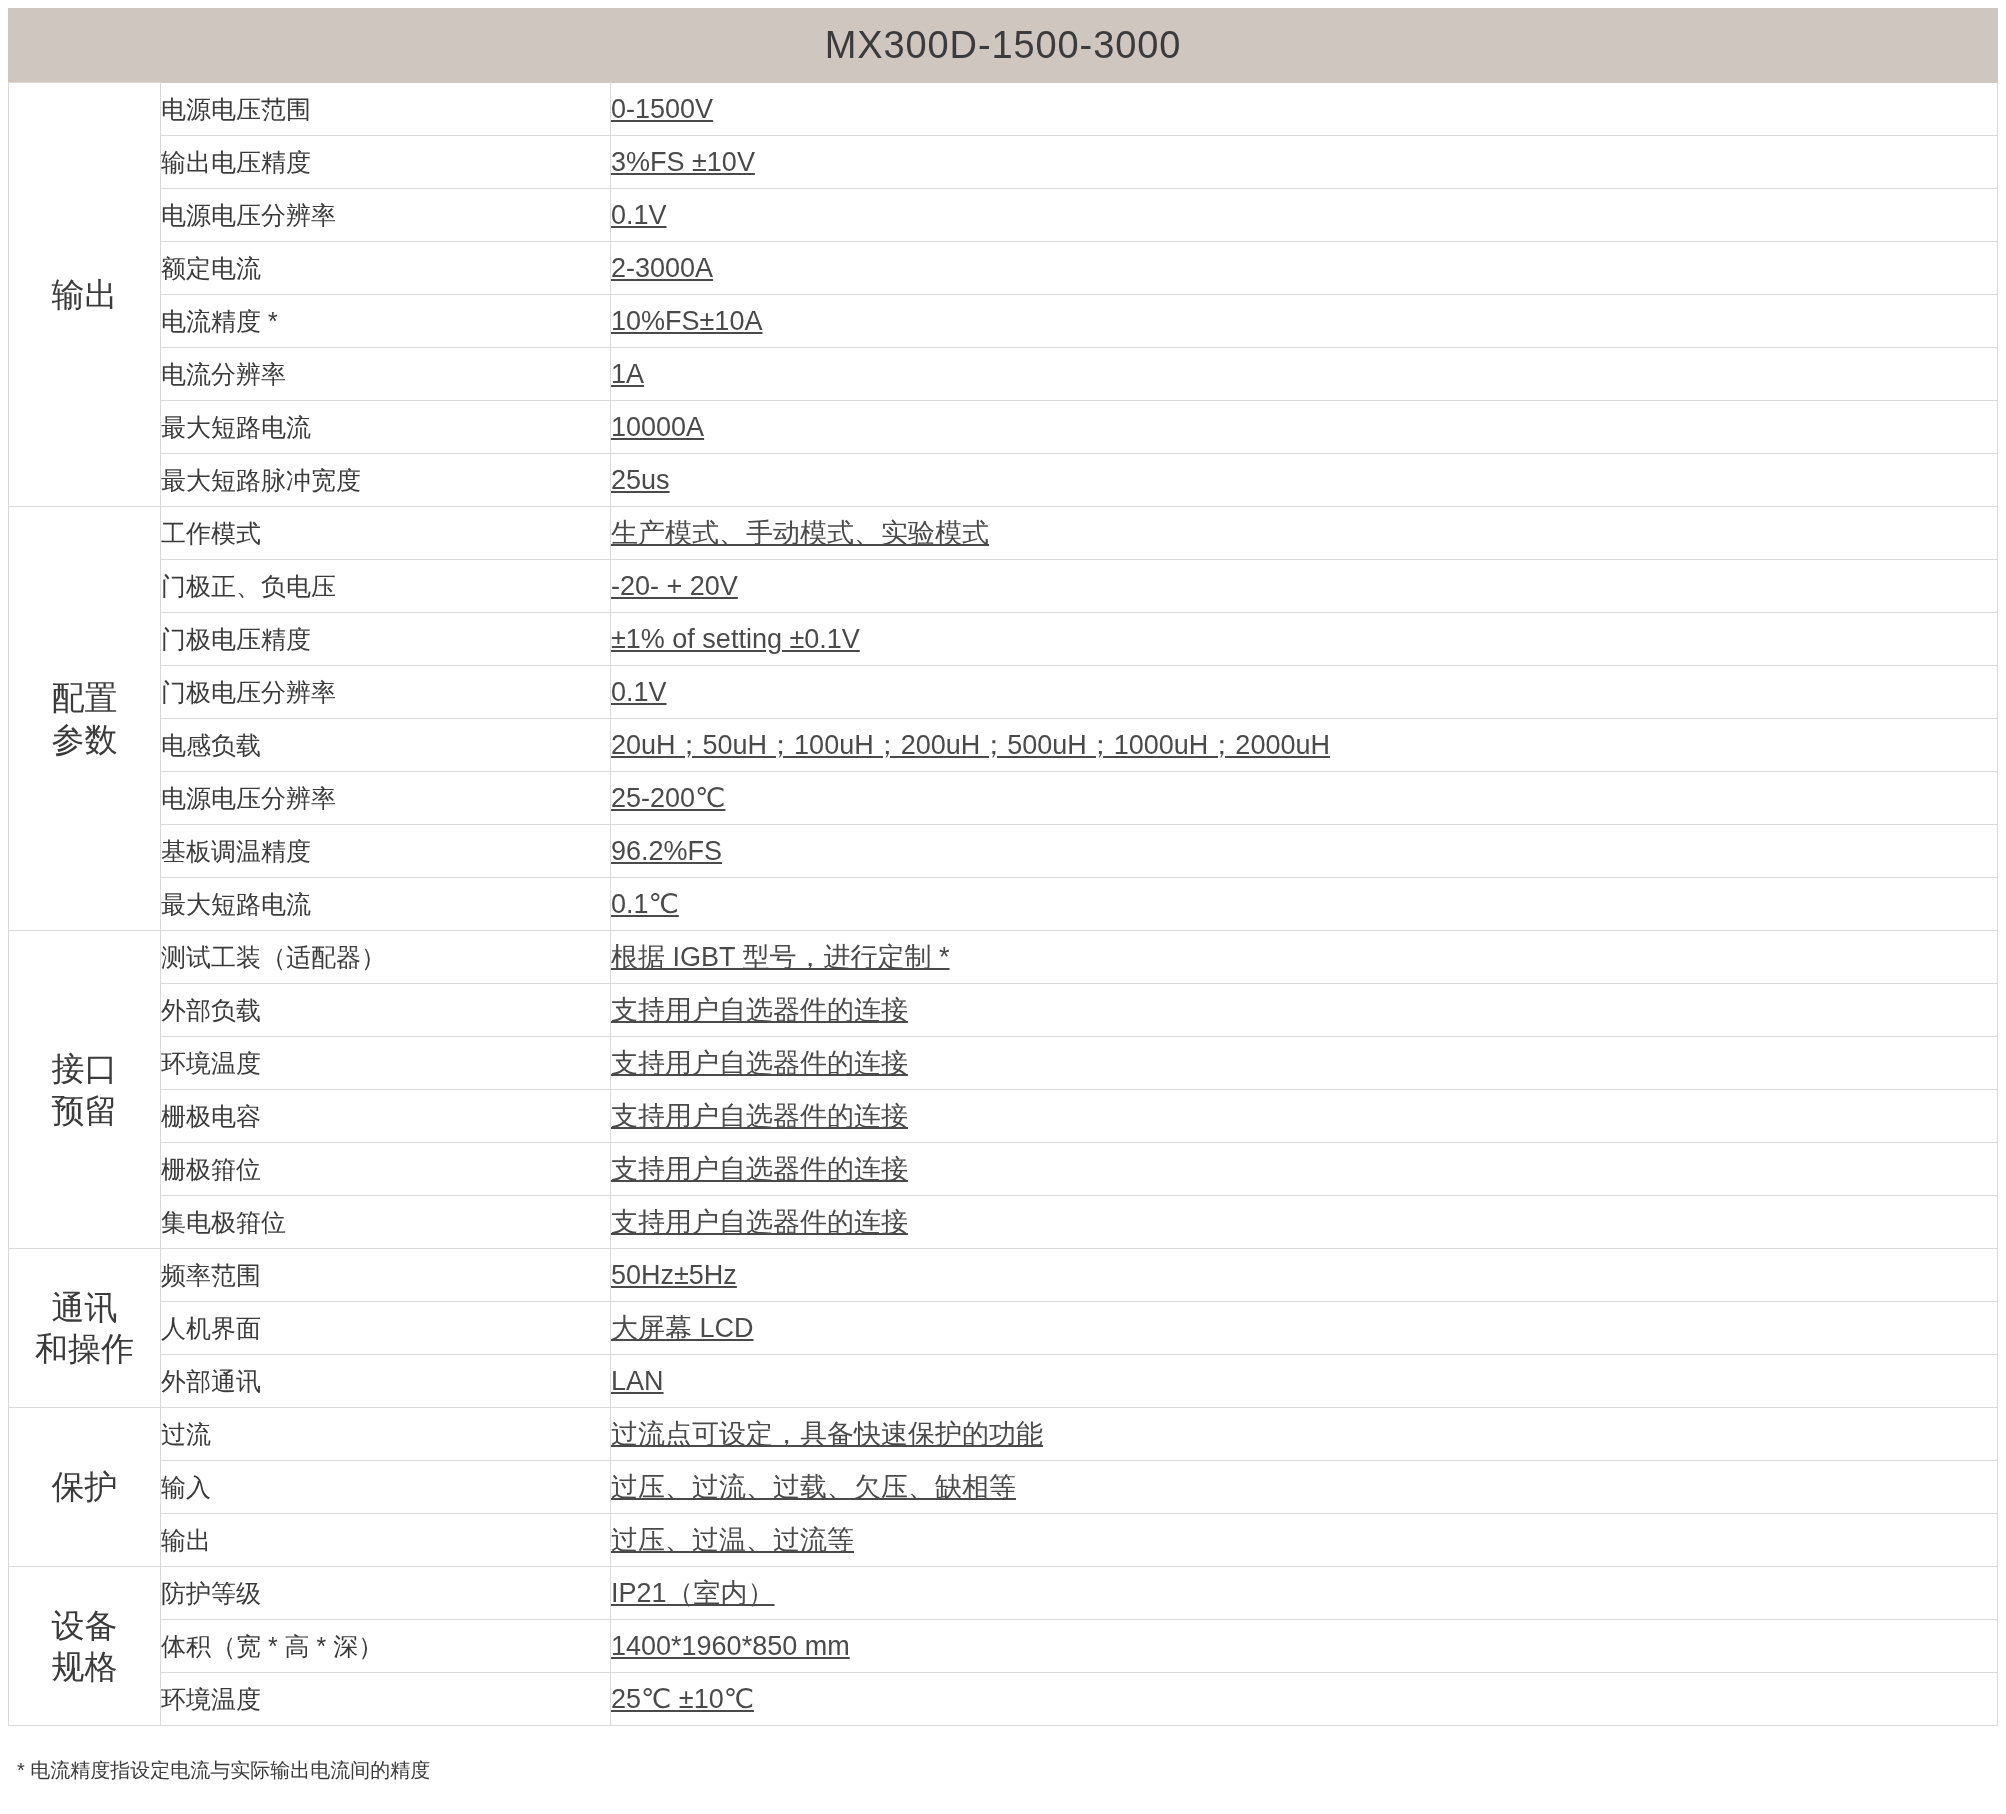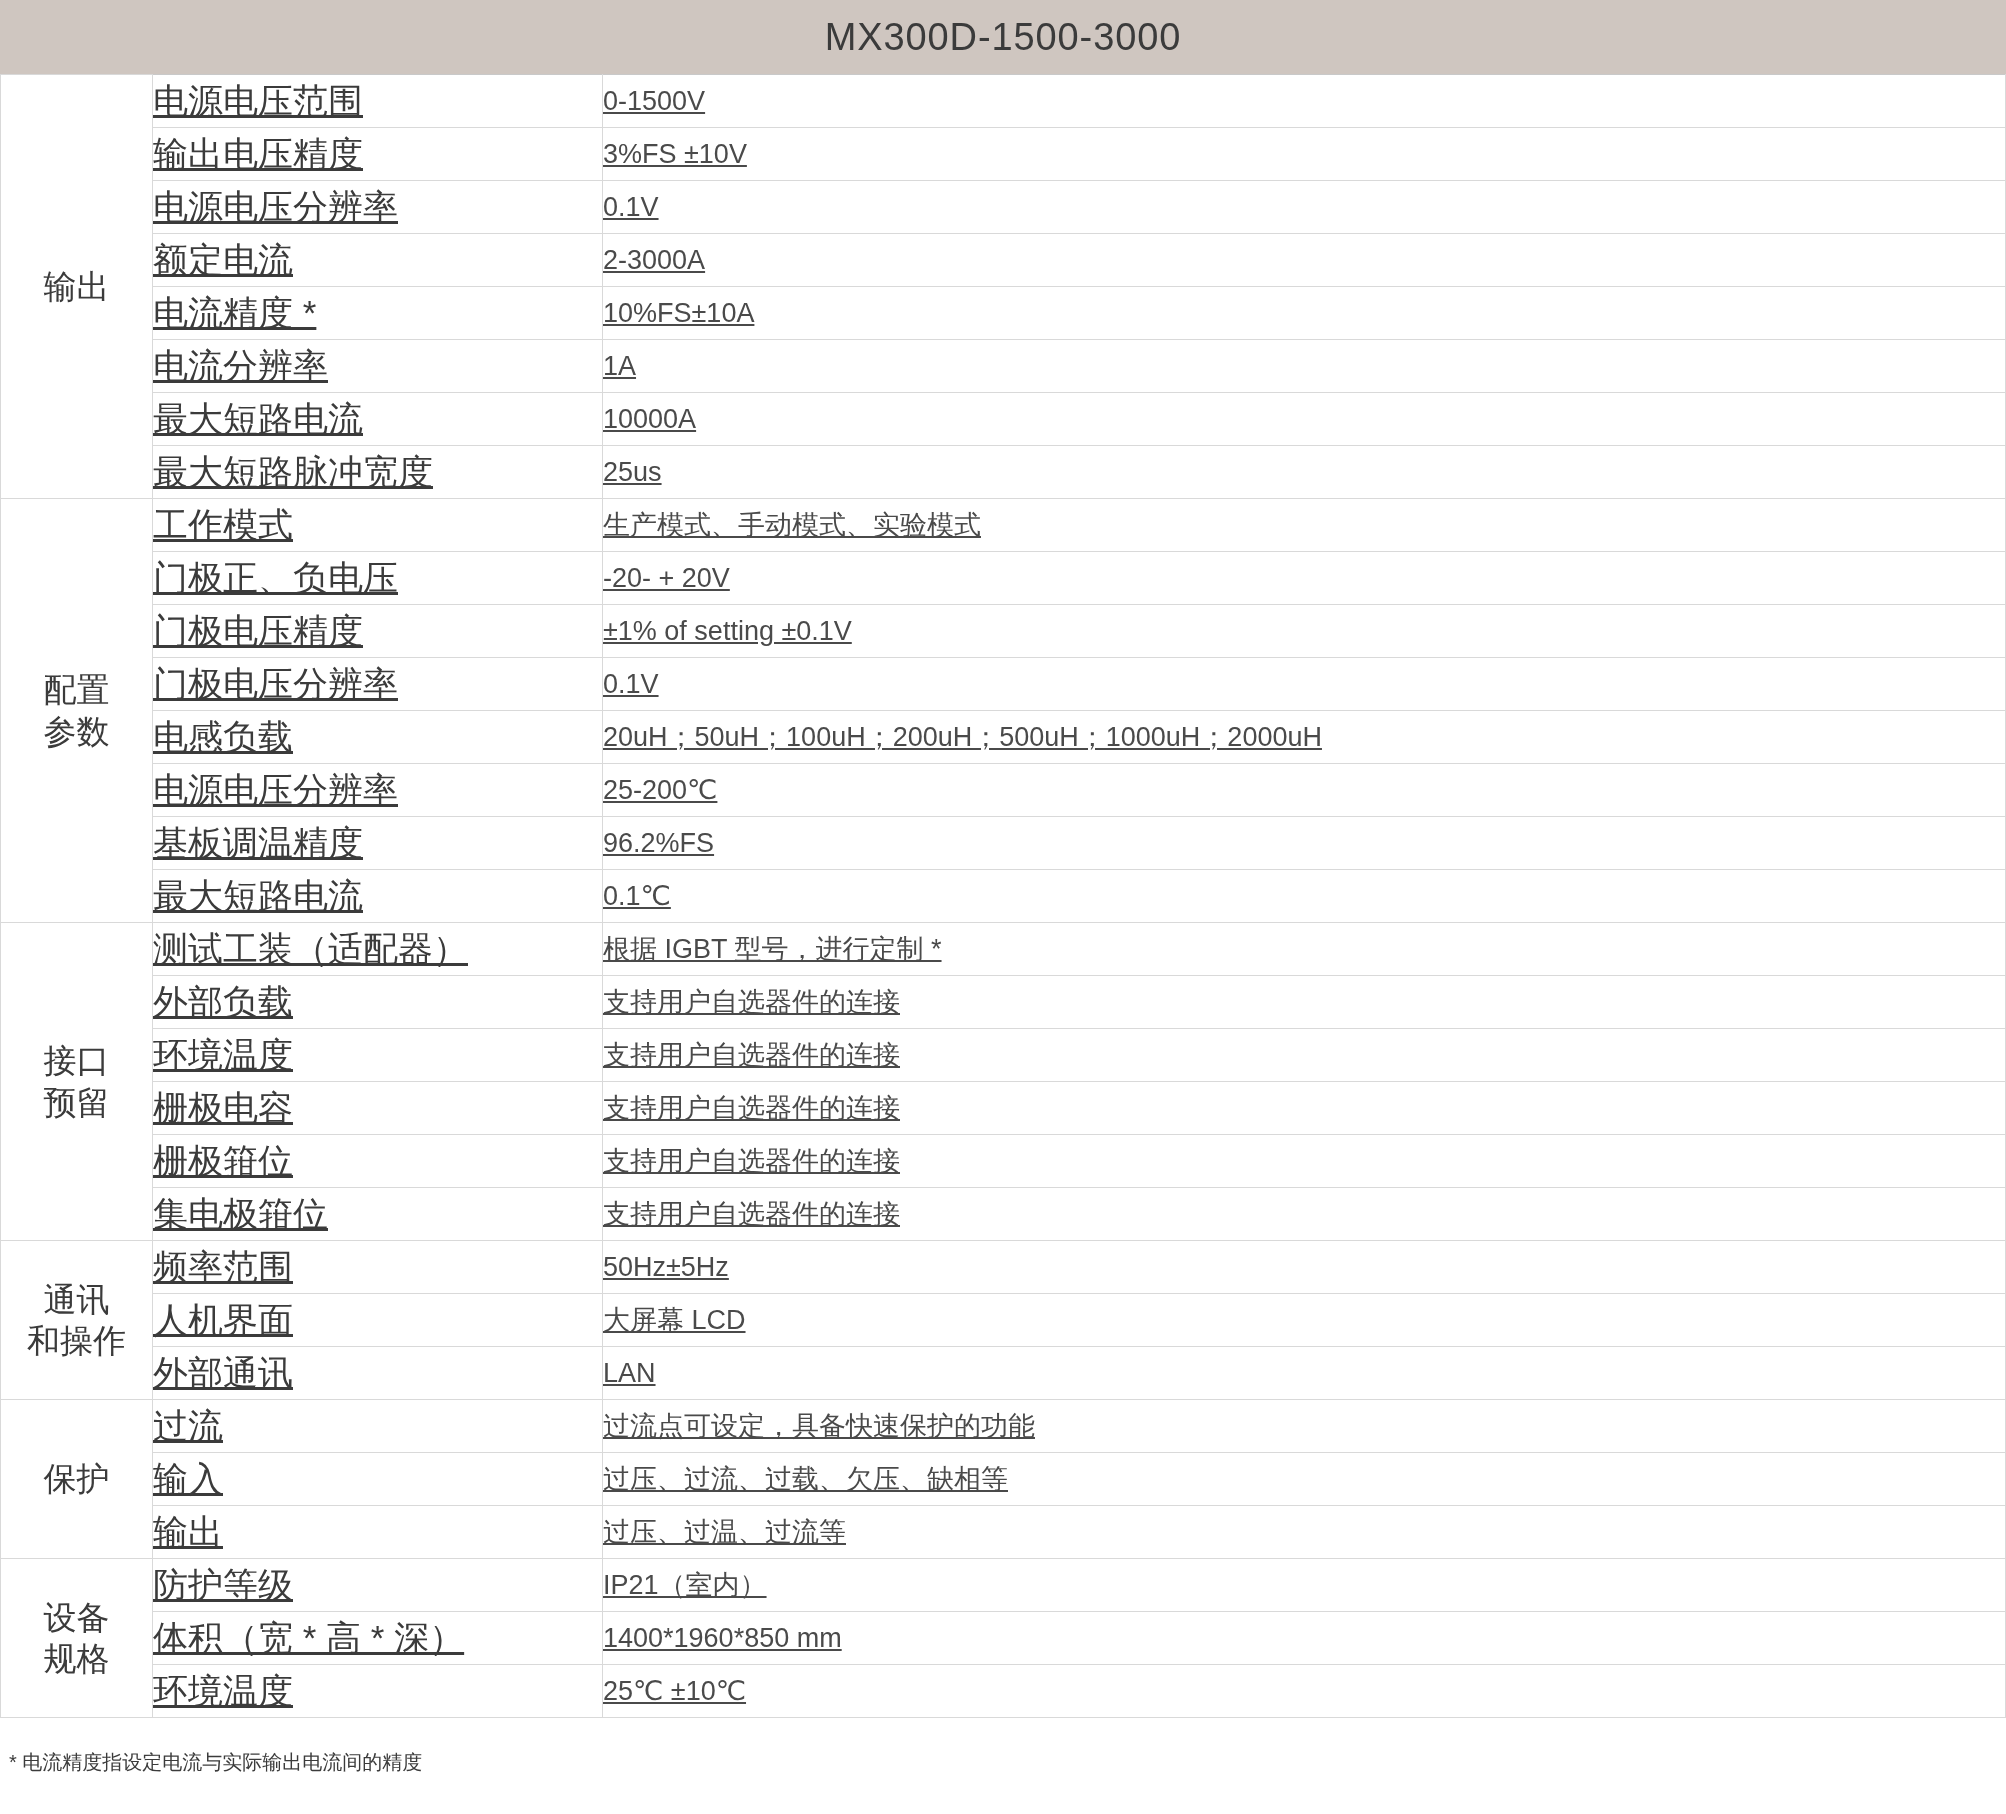--- a/index.html
+++ b/index.html
@@ -8,21 +8,21 @@
     background: #ffffff;
   }
   body {
     font-family: "Liberation Sans", "DejaVu Sans", sans-serif;
     color: #333333;
   }
   .page {
     width: 2006px;
     min-height: 1815px;
     box-sizing: border-box;
-    padding: 0;
+    padding: 8px;
     background: #ffffff;
     position: relative;
   }
   .spec-title {
     height: 74px;
     background: #cfc6c0;
     display: flex;
     align-items: center;
     justify-content: center;
     font-size: 38px;
@@ -44,26 +44,25 @@
     width: 151px;
     text-align: center;
     font-size: 33px;
     color: #3b3b3b;
     line-height: 1.25;
     border-left: none;
     padding: 5.4px 1.8px;
   }
   td.label {
     width: 450px;
-    font-size: 35px;
+    font-size: 25px;
     color: #3b3b3b;
     padding: 10.8px 0 10.8px 61px;
     height: 53px;
     box-sizing: border-box;
-    text-decoration: underline;
   }
   td.value {
     font-size: 27px;
     color: #4a4a4a;
     padding: 10.8px 0 10.8px 25px;
     height: 53px;
     box-sizing: border-box;
     border-right: none;
     text-decoration: underline;
   }

